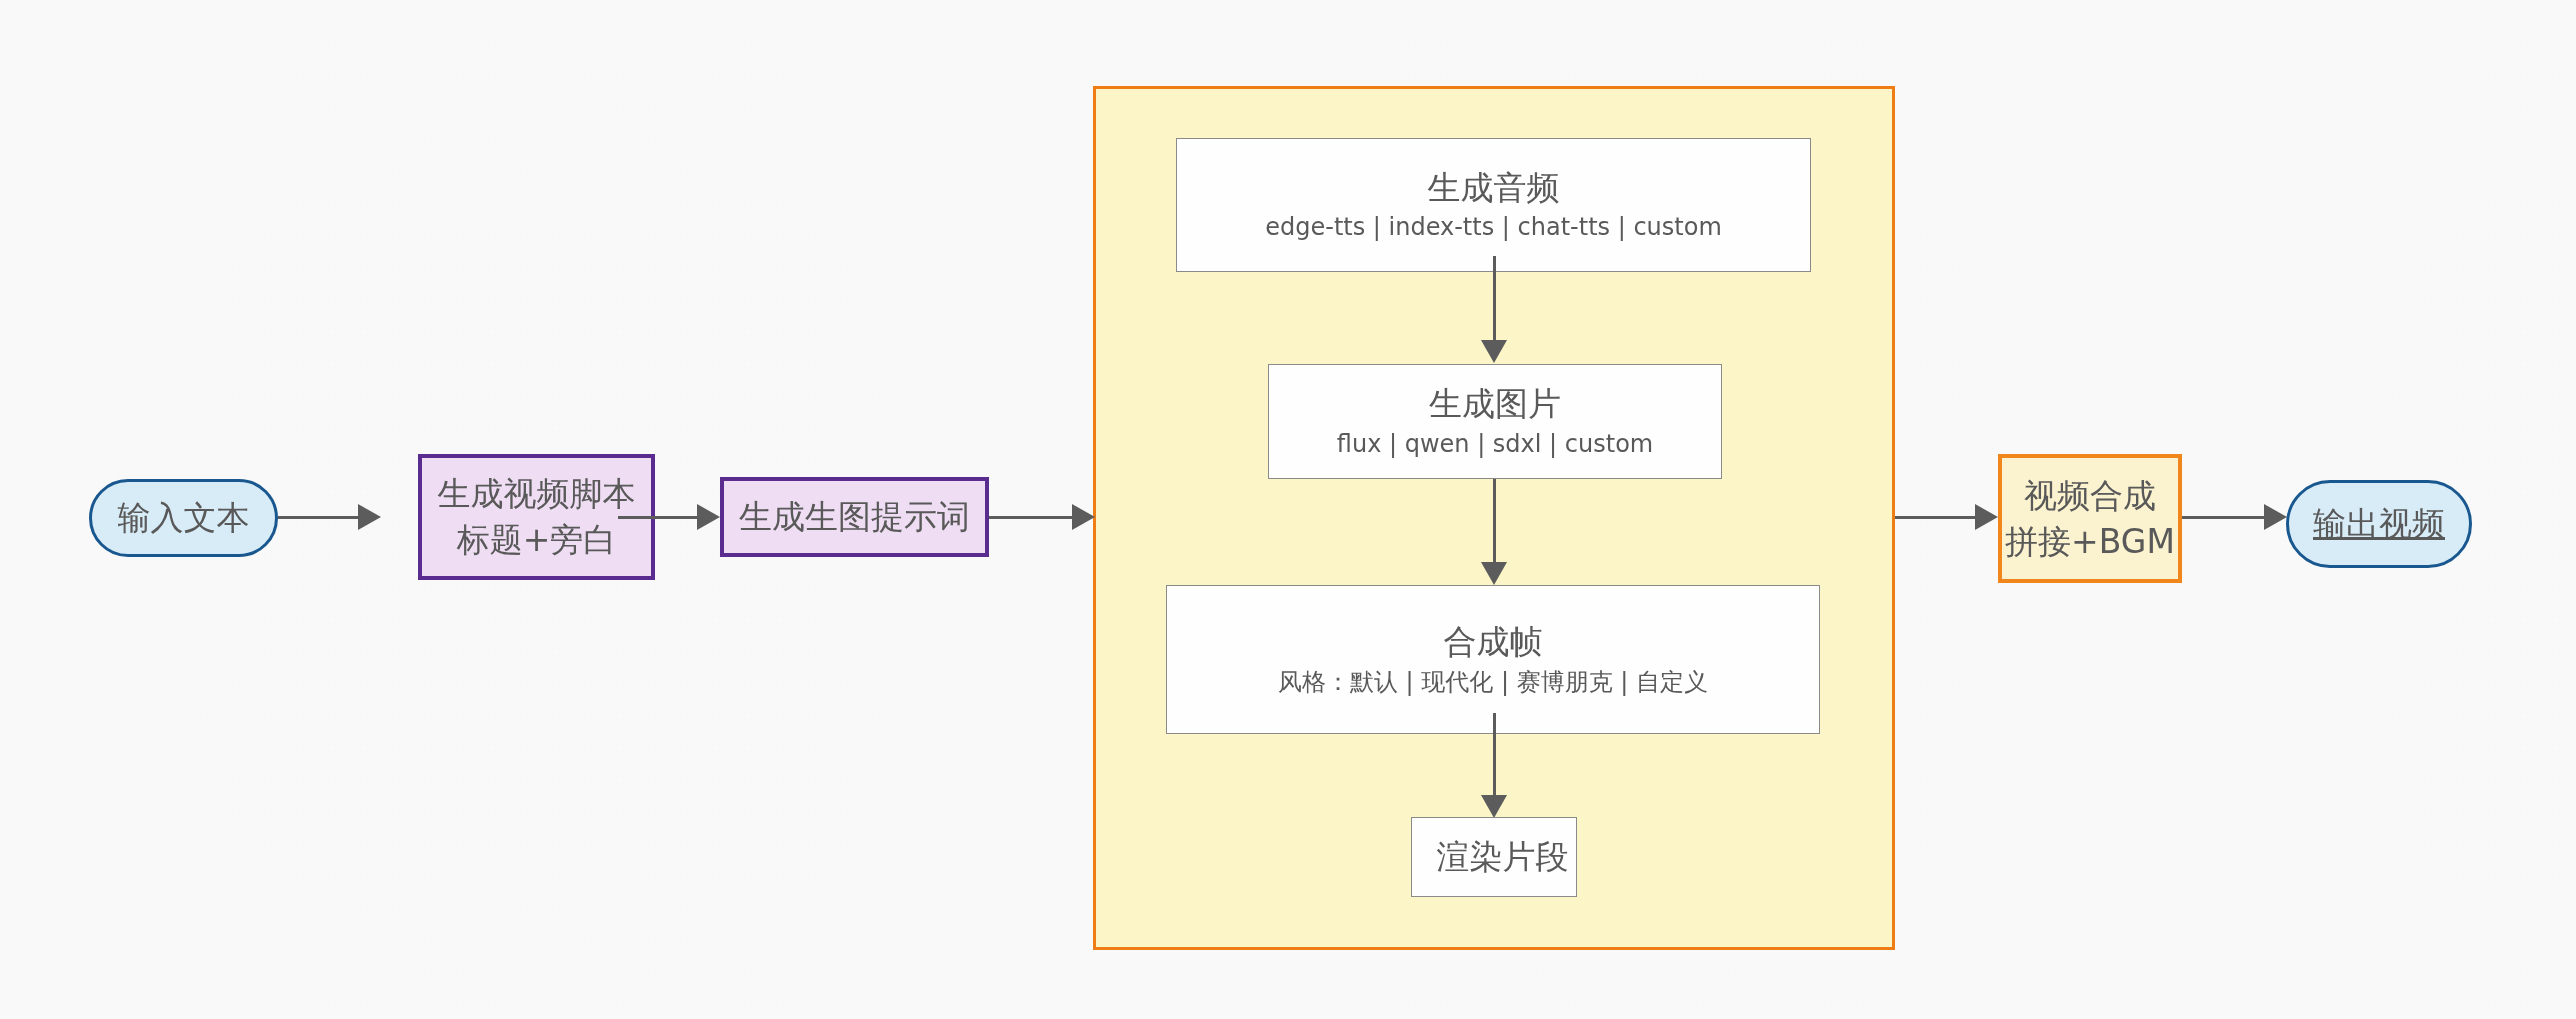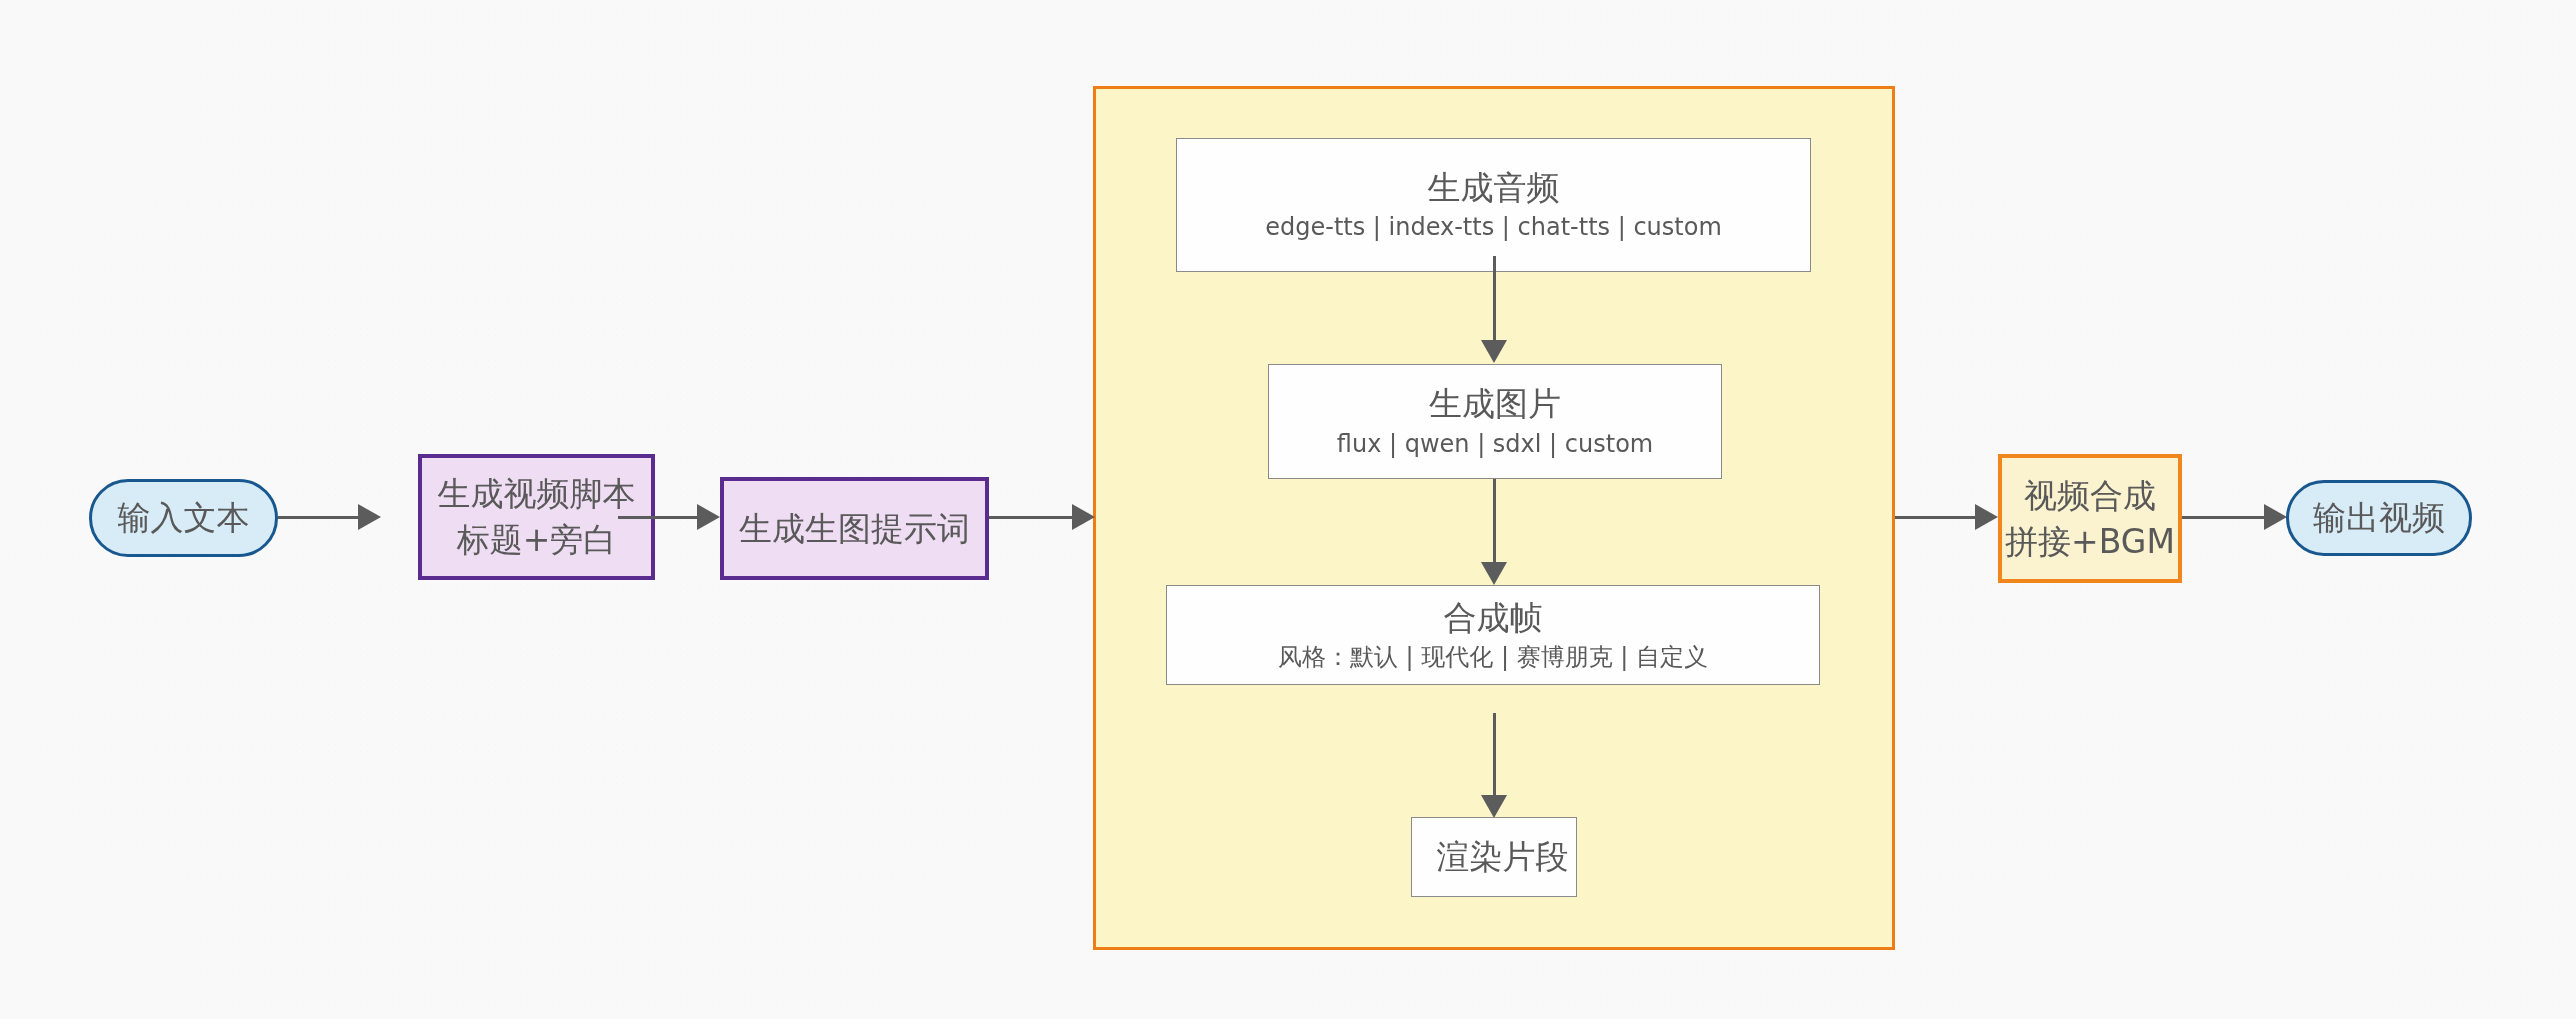--- a/index.html
+++ b/index.html
@@ -30,47 +30,47 @@
   .lbl   { font-size: 33px; line-height: 1.38; white-space: nowrap; }
   .sub   { font-size: 24px; line-height: 1.45; white-space: nowrap; }
 
   
   .pill {
     background: var(--c-pill-fill, #d8ecf8);
     border: 3.6px solid var(--c-pill-border, #19578f);
     border-radius: 44px;
   }
   #node-input  { left: 89px;  top: 479px; width: 189px; height: 78px; }
-  #node-output { left: 2286px; top: 480px; width: 186px; height: 76px; }
+  #node-output { left: 2286px; top: 480px; width: 186px; height: 88px; text-decoration: underline; }
 
   
   .purple {
     background: var(--c-purple-fill, #efdef3);
     border: 4.5px solid var(--c-purple-border, #5b2c8f);
   }
   #node-script { left: 381px; top: 454px; width: 237px; height: 126px; margin-left: 37px; }
-  #node-prompt { left: 720px; top: 477px; width: 269px; height: 103px; }
+  #node-prompt { left: 720px; top: 477px; width: 269px; height: 80px; }
 
   
   #group-clip {
     position: absolute;
     left: 1093px; top: 86px; width: 802px; height: 864px;
     box-sizing: border-box;
     background: var(--c-container-fill, #fcf5c7);
     border: 3.6px solid var(--c-container-border, #ee7d16);
   }
 
   
   .white {
     background: var(--c-white-fill, #fefefe);
     border: 1.8px solid var(--c-white-border, #8a8a8a);
   }
   #node-audio  { left: 1176px; top: 138px; width: 635px; height: 134px; }
   #node-image  { left: 1268px; top: 364px; width: 454px; height: 115px; }
-  #node-frame  { left: 1166px; top: 585px; width: 654px; height: 100px; }
+  #node-frame  { left: 1166px; top: 585px; width: 654px; height: 149px; }
   #node-render { left: 1411px; top: 817px; width: 166px; height: 80px; padding-left: 17px; }
 
   
   .orange {
     background: var(--c-orange-fill, #fbf3cf);
     border: 4.5px solid var(--c-orange-border, #f0861c);
   }
   #node-compose { left: 1998px; top: 454px; width: 184px; height: 129px; }
 
   

